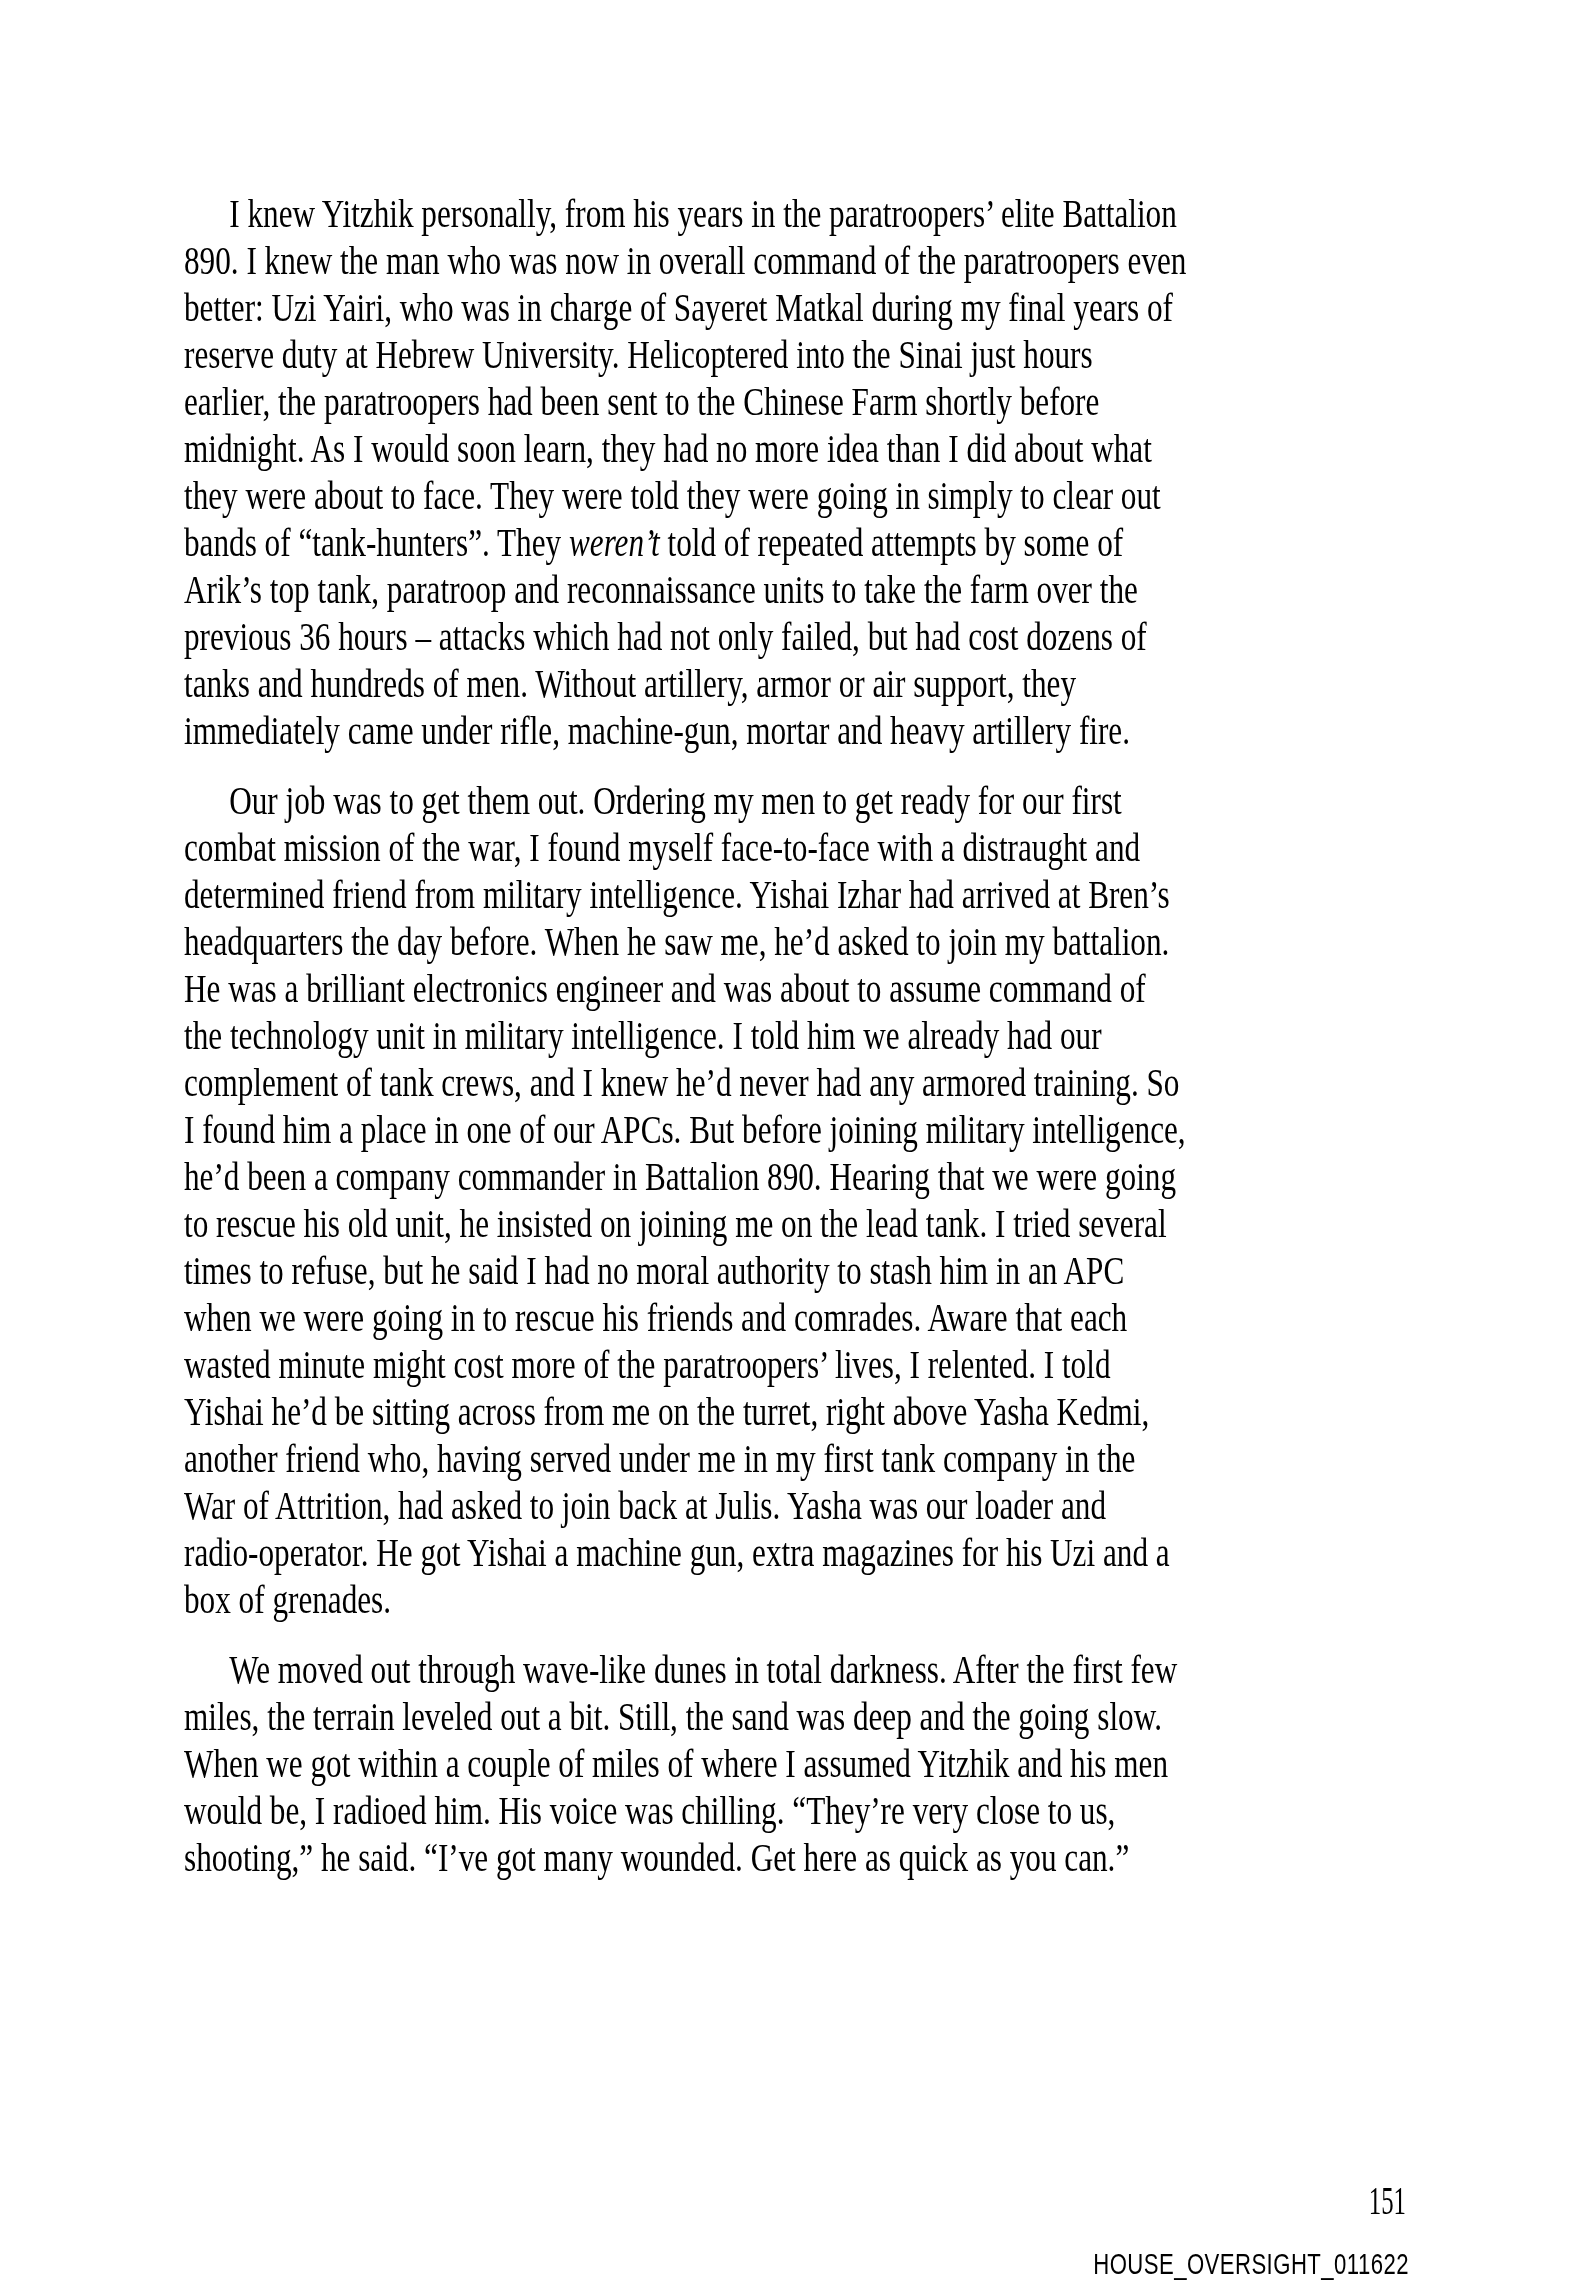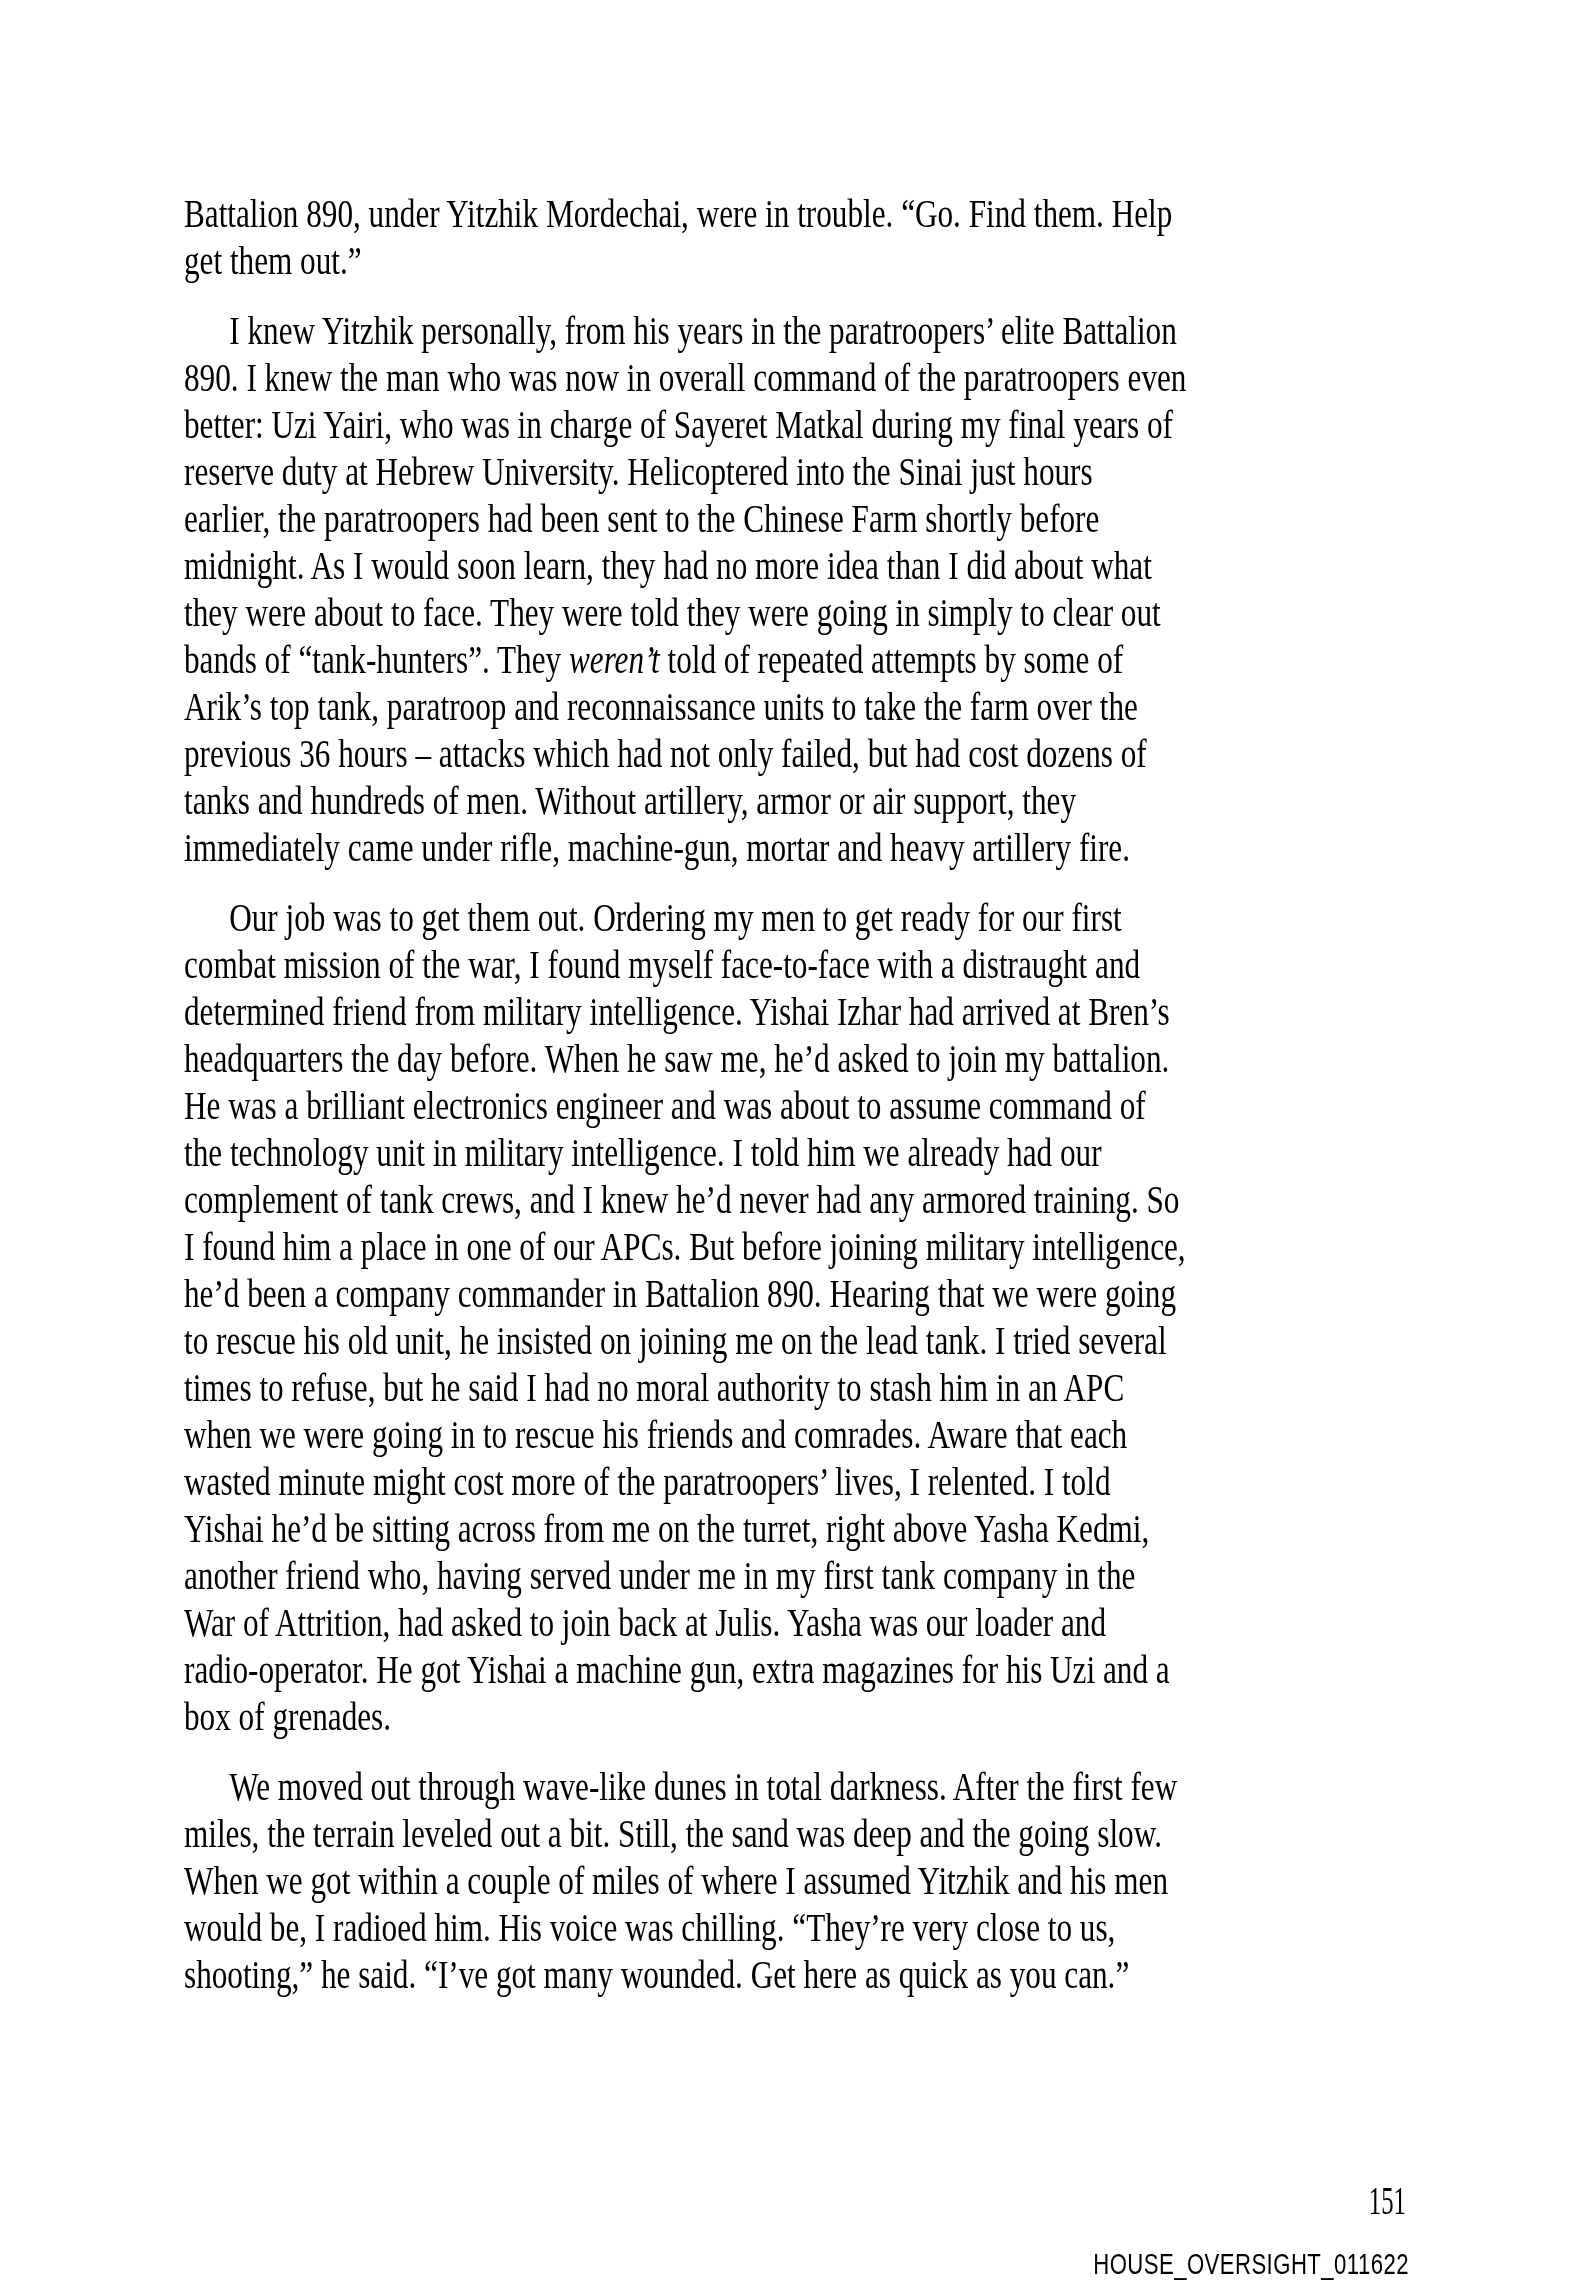--- a/index.html
+++ b/index.html
@@ -64,24 +64,20 @@
     letter-spacing: 0.6px;
     transform: scaleX(0.75);
     transform-origin: 100% 0;
   }
 </style>
 </head>
 <body>
 
 <div class="page">
   <main class="text-block">
-      <p class="para">
-        <span class="line"><span>Battalion 890, under Yitzhik Mordechai, were in trouble. “Go. Find them. Help</span></span>
-        <span class="line"><span>get them out.”</span></span>
-      </p>
       <p class="para indent">
         <span class="line"><span>I knew Yitzhik personally, from his years in the paratroopers’ elite Battalion</span></span>
         <span class="line"><span>890. I knew the man who was now in overall command of the paratroopers even</span></span>
         <span class="line"><span>better: Uzi Yairi, who was in charge of Sayeret Matkal during my final years of</span></span>
         <span class="line"><span>reserve duty at Hebrew University. Helicoptered into the Sinai just hours</span></span>
         <span class="line"><span>earlier, the paratroopers had been sent to the Chinese Farm shortly before</span></span>
         <span class="line"><span>midnight. As I would soon learn, they had no more idea than I did about what</span></span>
         <span class="line"><span>they were about to face. They were told they were going in simply to clear out</span></span>
         <span class="line"><span>bands of “tank-hunters”. They </span><span class="italic">weren’t</span><span> told of repeated attempts by some of</span></span>
         <span class="line"><span>Arik’s top tank, paratroop and reconnaissance units to take the farm over the</span></span>

